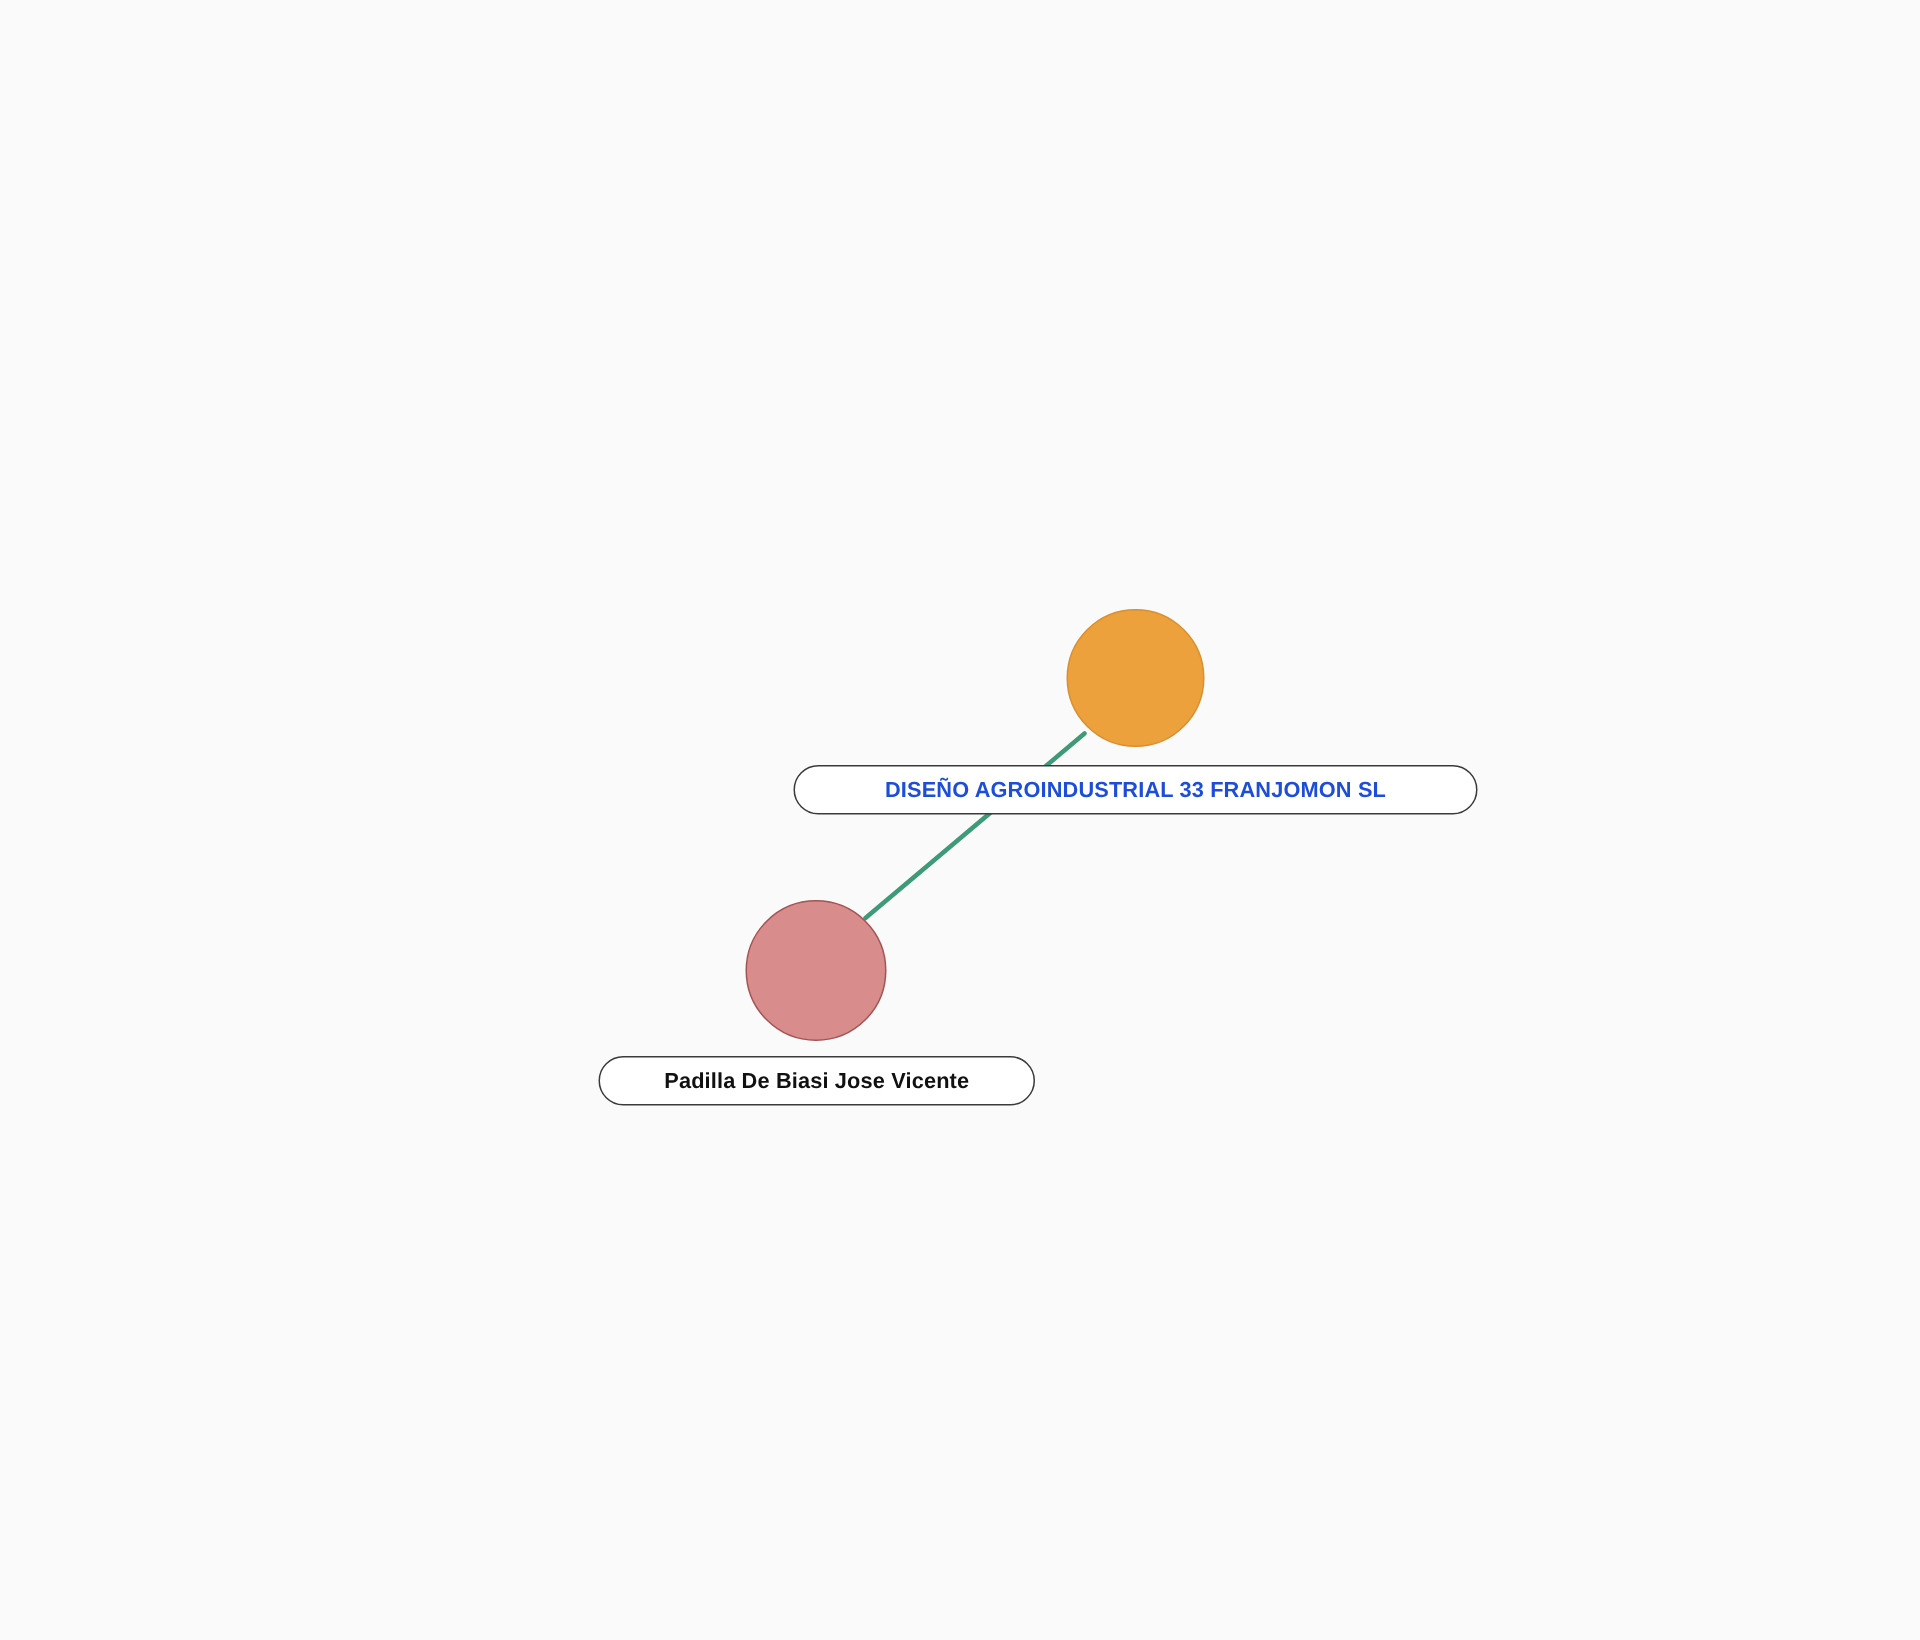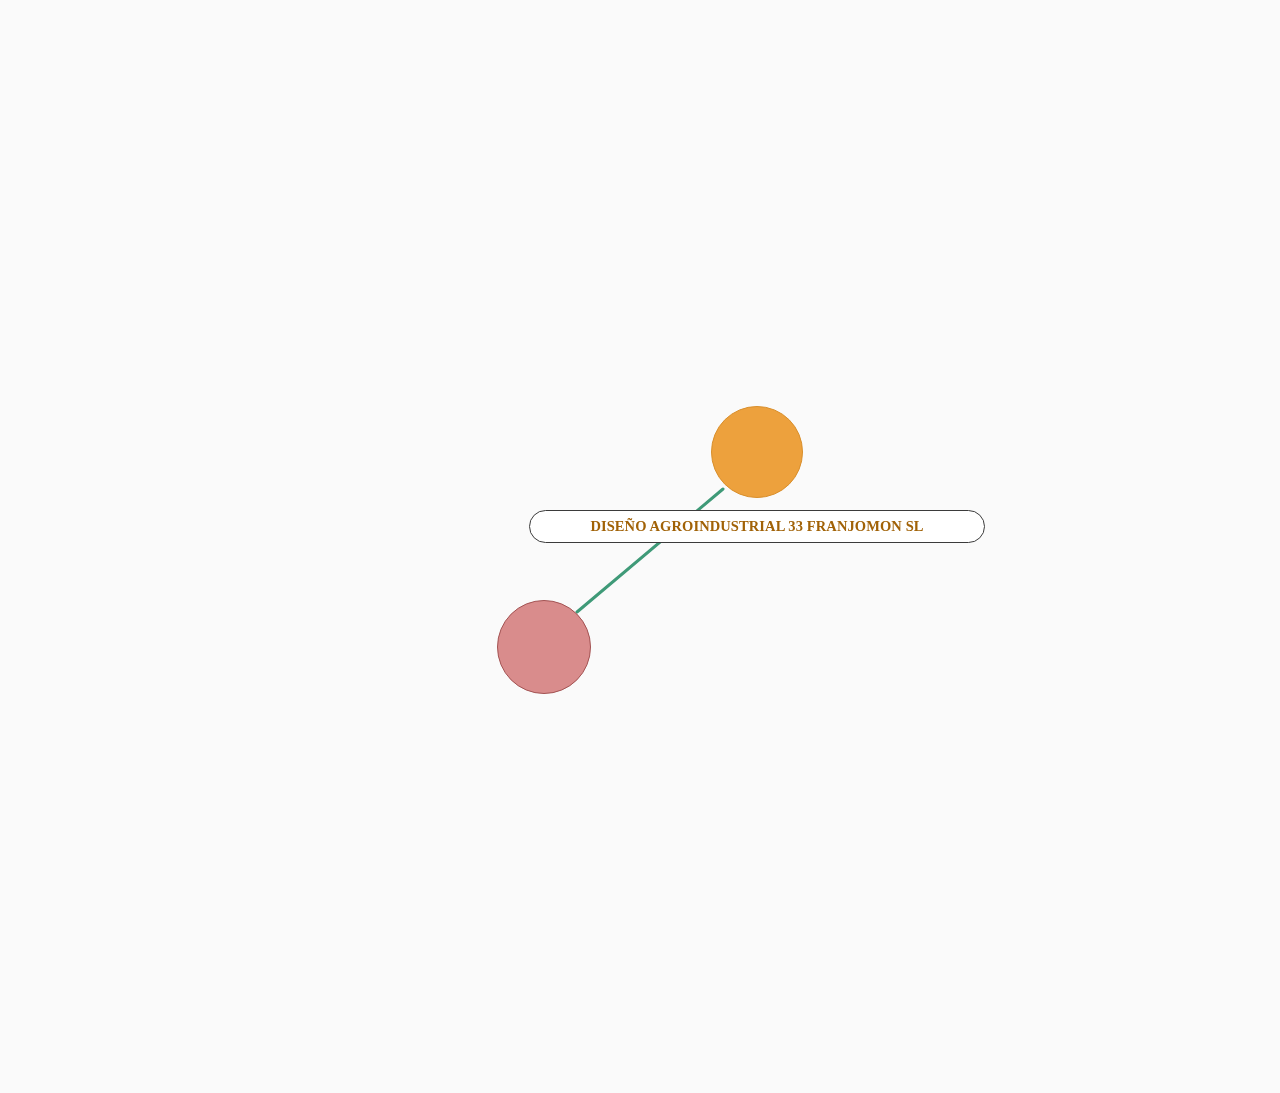--- a/index.html
+++ b/index.html
@@ -96,18 +96,21 @@
 <div id="graph-canvas" style="width: 1280px; height: 1093px; background: rgb(250, 250, 250);">
 
   <svg id="edge-layer" viewBox="0 0 1280 1093" width="1280" height="1093" xmlns="http://www.w3.org/2000/svg">
     <line id="edge-person-company" x1="577" y1="612" x2="723" y2="489" stroke="#3f9a78" stroke-width="3" stroke-linecap="round"></line>
   </svg>
 
   <div id="node-company" class="graph-node" style="left: 711px; top: 406px; width: 92px; height: 92px; background: rgb(237, 161, 61); border-color: rgb(217, 143, 44);"></div>
 
   <div id="node-person" class="graph-node" style="left: 497px; top: 600px; width: 94px; height: 94px; background: rgb(217, 140, 140); border-color: rgb(163, 83, 83);"></div>
 
-  <div id="label-company" class="node-label" style="background: rgb(255, 255, 255); border-color: rgb(59, 59, 59); color: #a16207; font-family: Liberation Serif, serif;">
+  <div id="label-company" class="node-label" style="background: rgb(255, 255, 255); border-color: rgb(59, 59, 59); color: #1d4ed8;">
     <span>DISEÑO AGROINDUSTRIAL 33 FRANJOMON SL</span>
   </div>
 
+  <div id="label-person" class="node-label" style="background: rgb(255, 255, 255); border-color: rgb(59, 59, 59); color: rgb(17, 17, 17);">
+    <span>Padilla De Biasi Jose Vicente</span>
+  </div>
 
 </div>
 
 </body></html>

